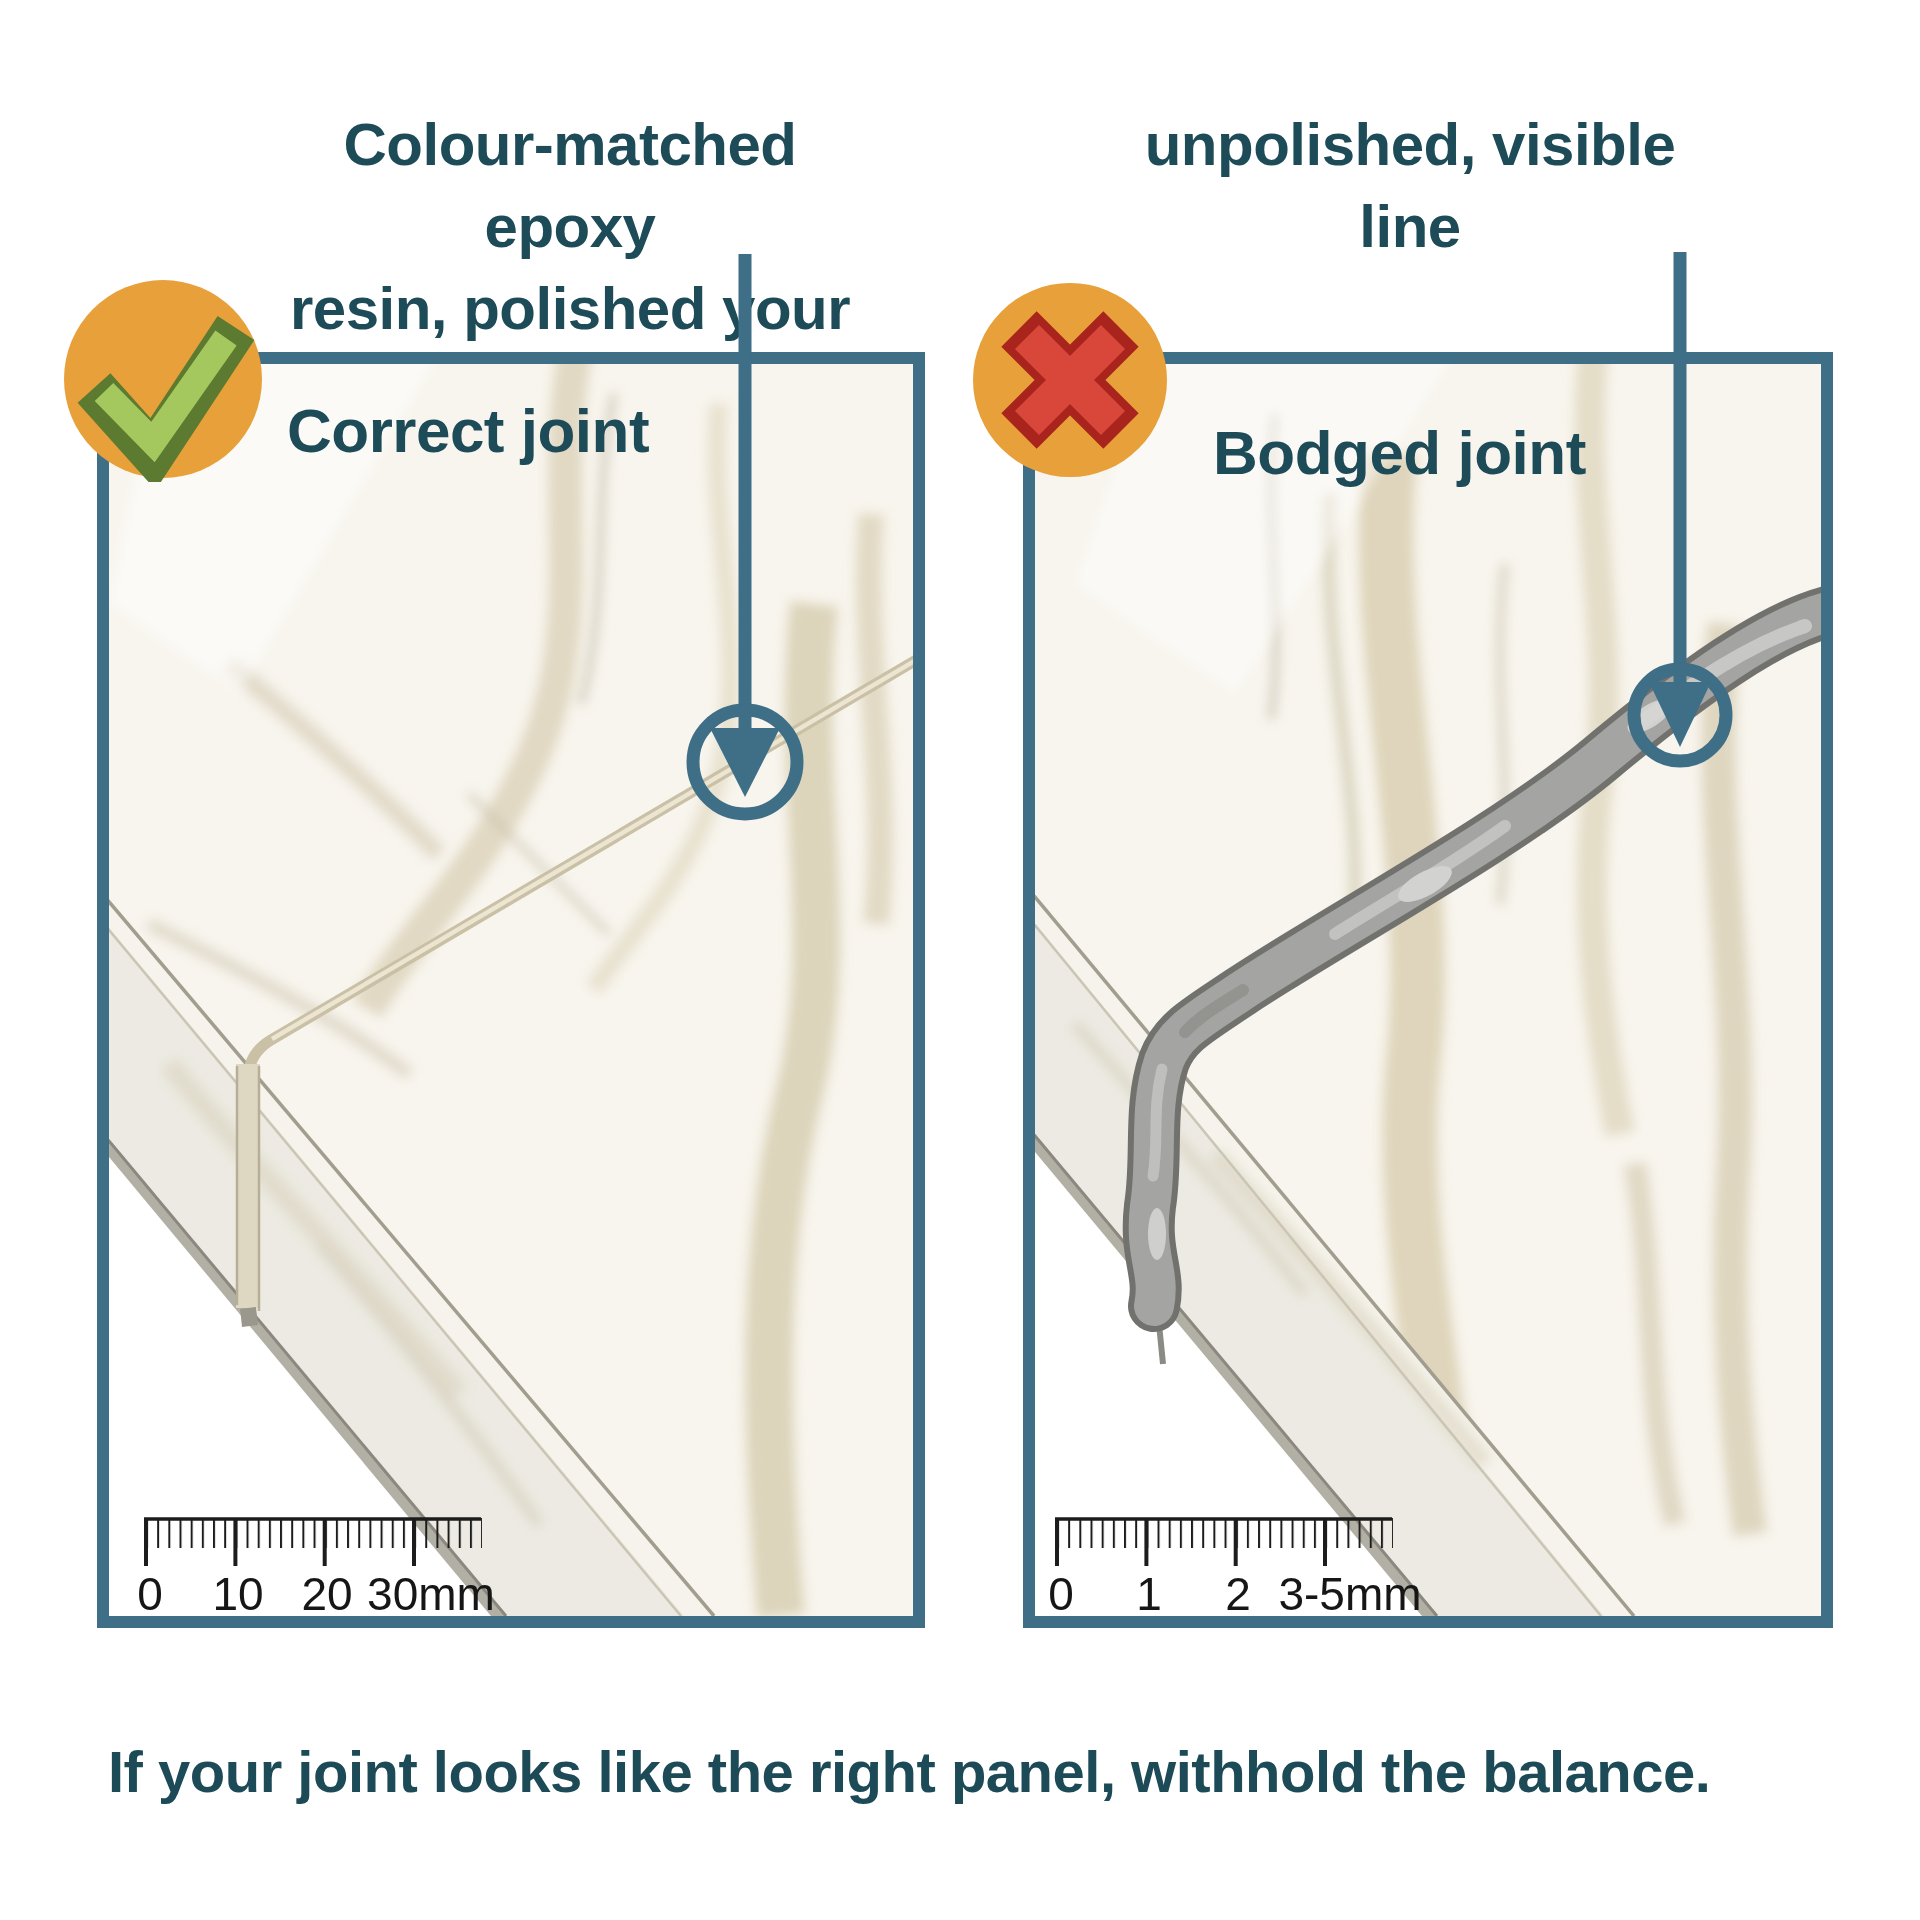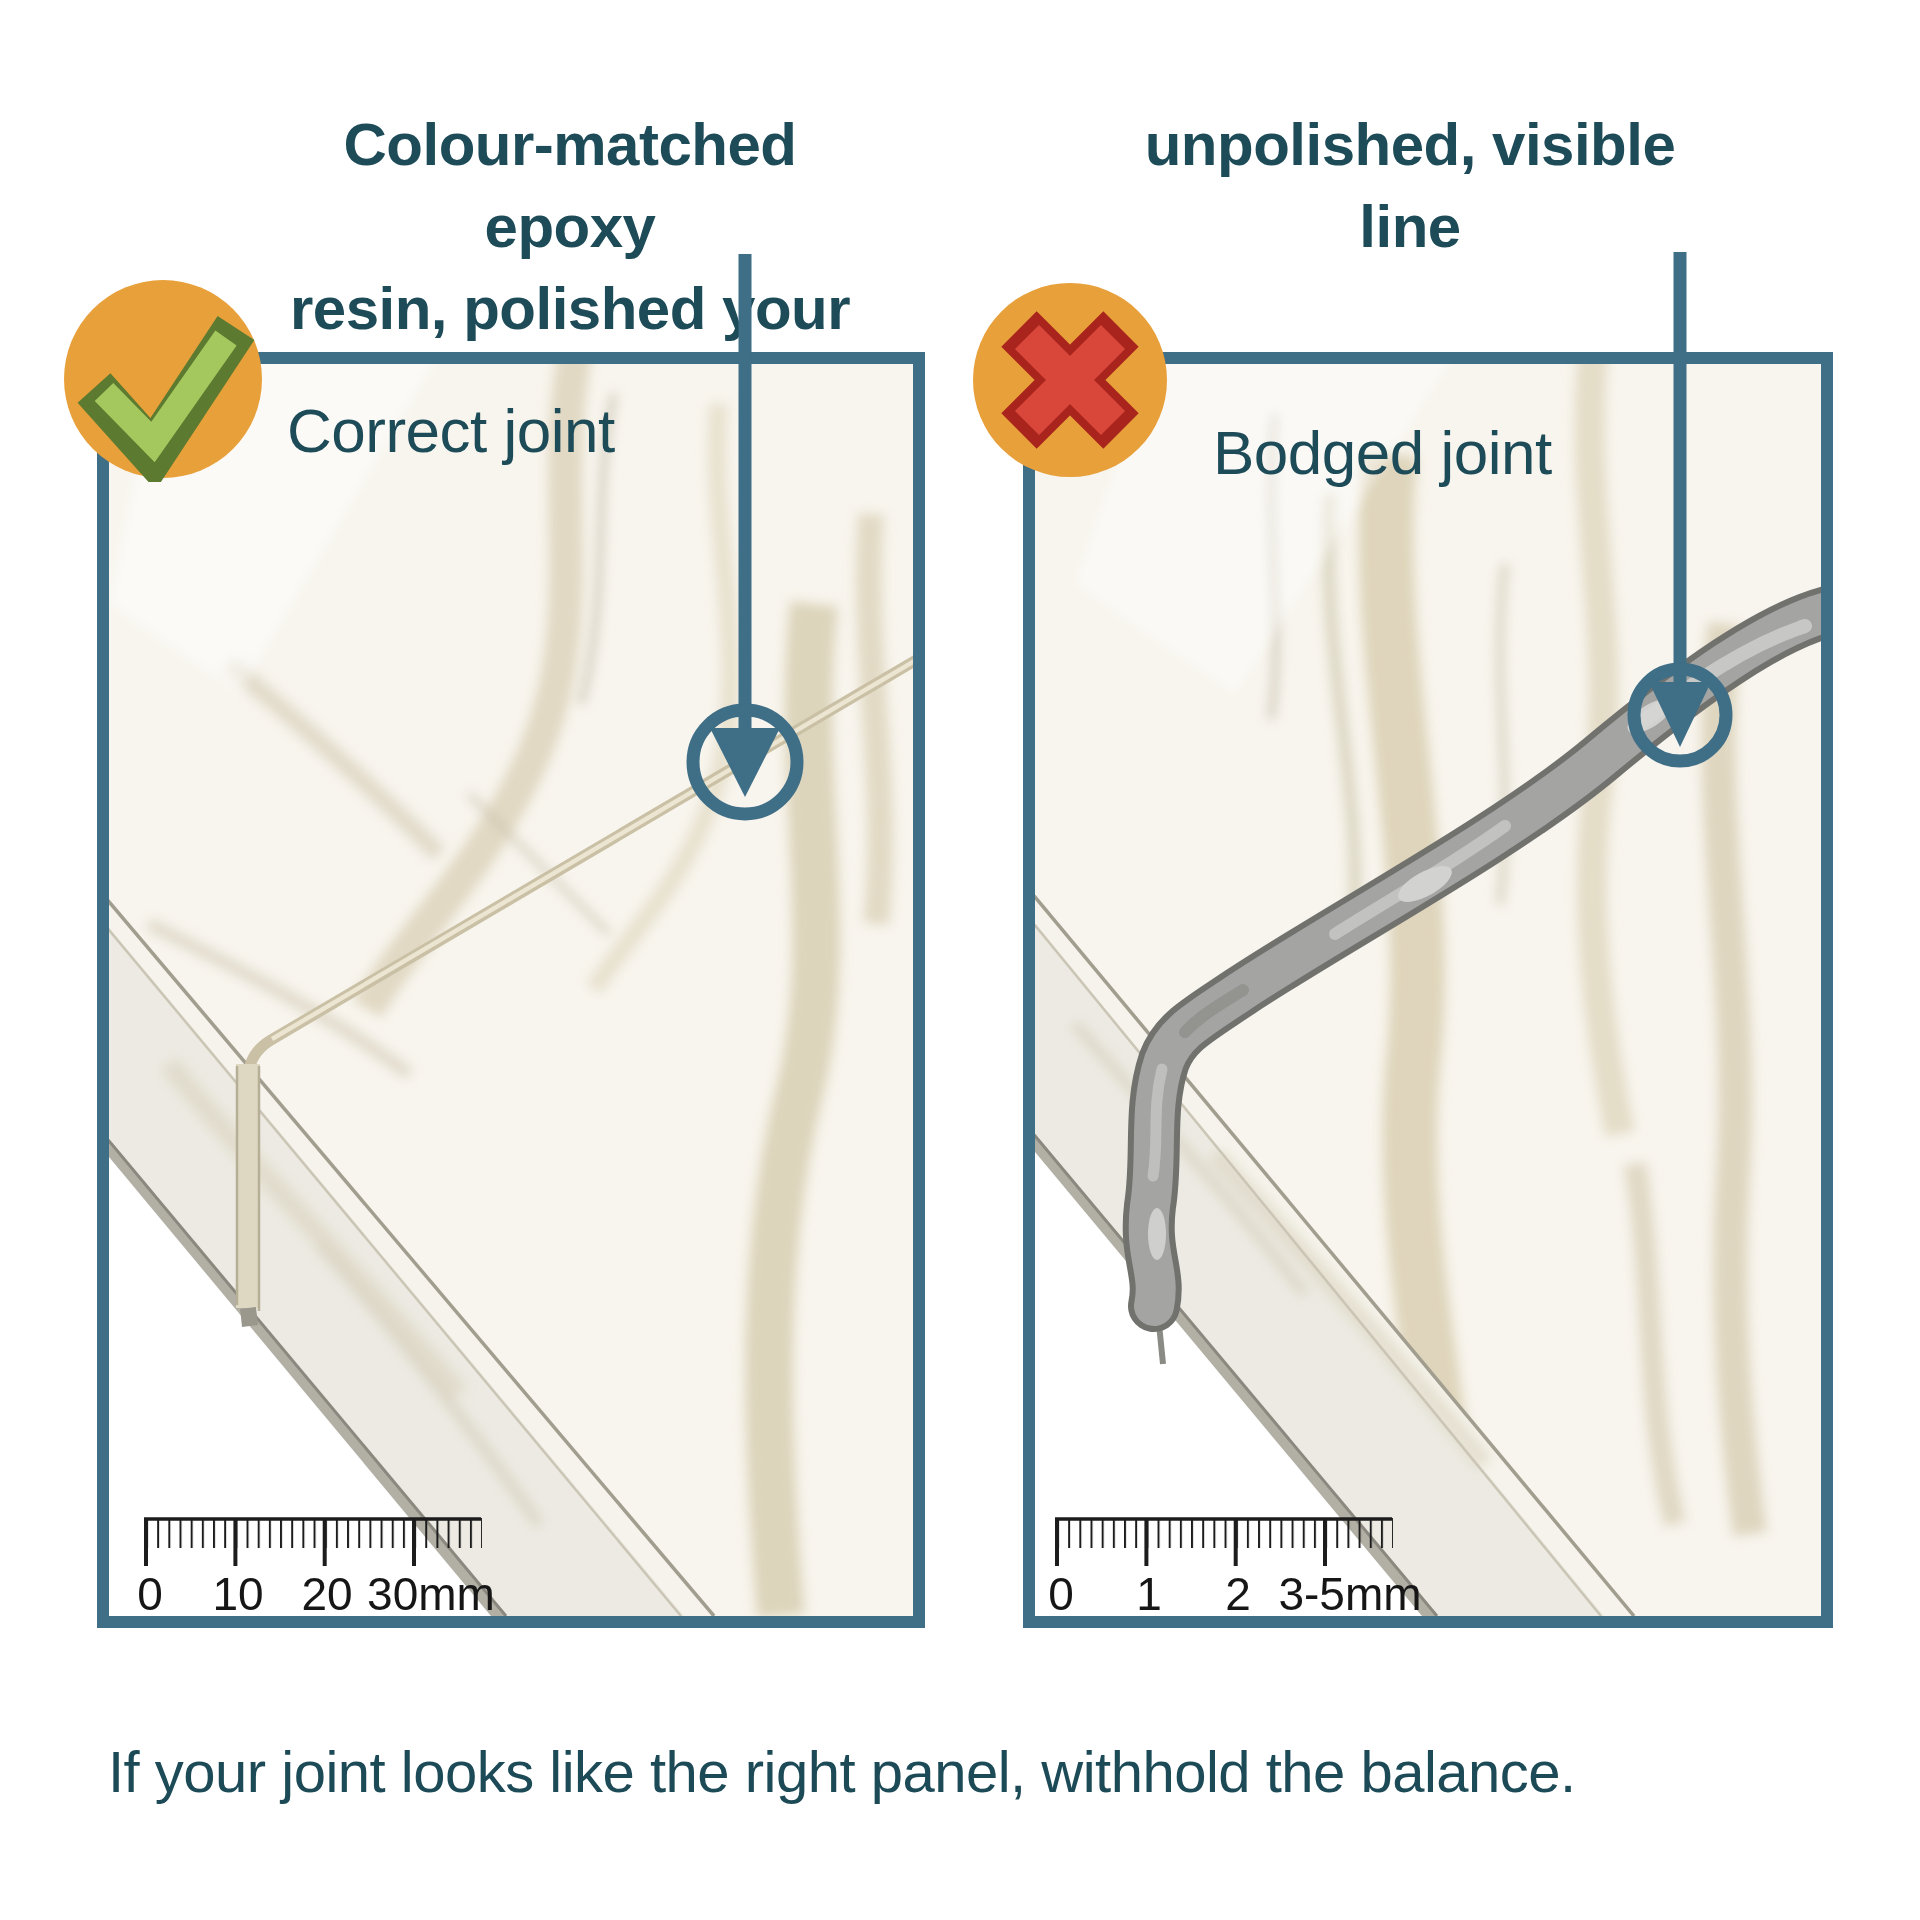--- a/index.html
+++ b/index.html
@@ -9,30 +9,30 @@
   }
   .annotation{
     position:absolute;text-align:center;color:#1d4b58;
     font-size:60px;line-height:82px;font-weight:700;letter-spacing:-0.5px;
   }
   .panel{
     position:absolute;border:12px solid #3f6e87;background:#f8f5ee;box-sizing:border-box;
   }
   .panel-art{position:absolute;left:0;top:0;width:100%;height:100%;display:block;}
   .panel-title{
-    position:absolute;color:#1d4b58;font-size:62px;font-weight:400;
+    position:absolute;color:#1d4b58;font-size:62px;font-weight:700;
     line-height:62px;white-space:nowrap;letter-spacing:-0.5px;
   }
   .badge{position:absolute;}
   .arrow{position:absolute;}
   .ruler{position:absolute;}
   .ruler text{font-family:"Liberation Sans", sans-serif;}
   .caption{
     position:absolute;left:108px;top:1738px;color:#1c4a56;
-    font-size:58px;font-weight:400;white-space:nowrap;letter-spacing:-0.5px;
+    font-size:58px;font-weight:700;white-space:nowrap;letter-spacing:-0.5px;
   }
 </style>
 </head>
 <body>
 
 <div class="annotation" style="left:250px;top:104px;width:640px;">
   <div>Colour-matched epoxy</div>
   <div>resin, polished your</div>
 </div>
 

